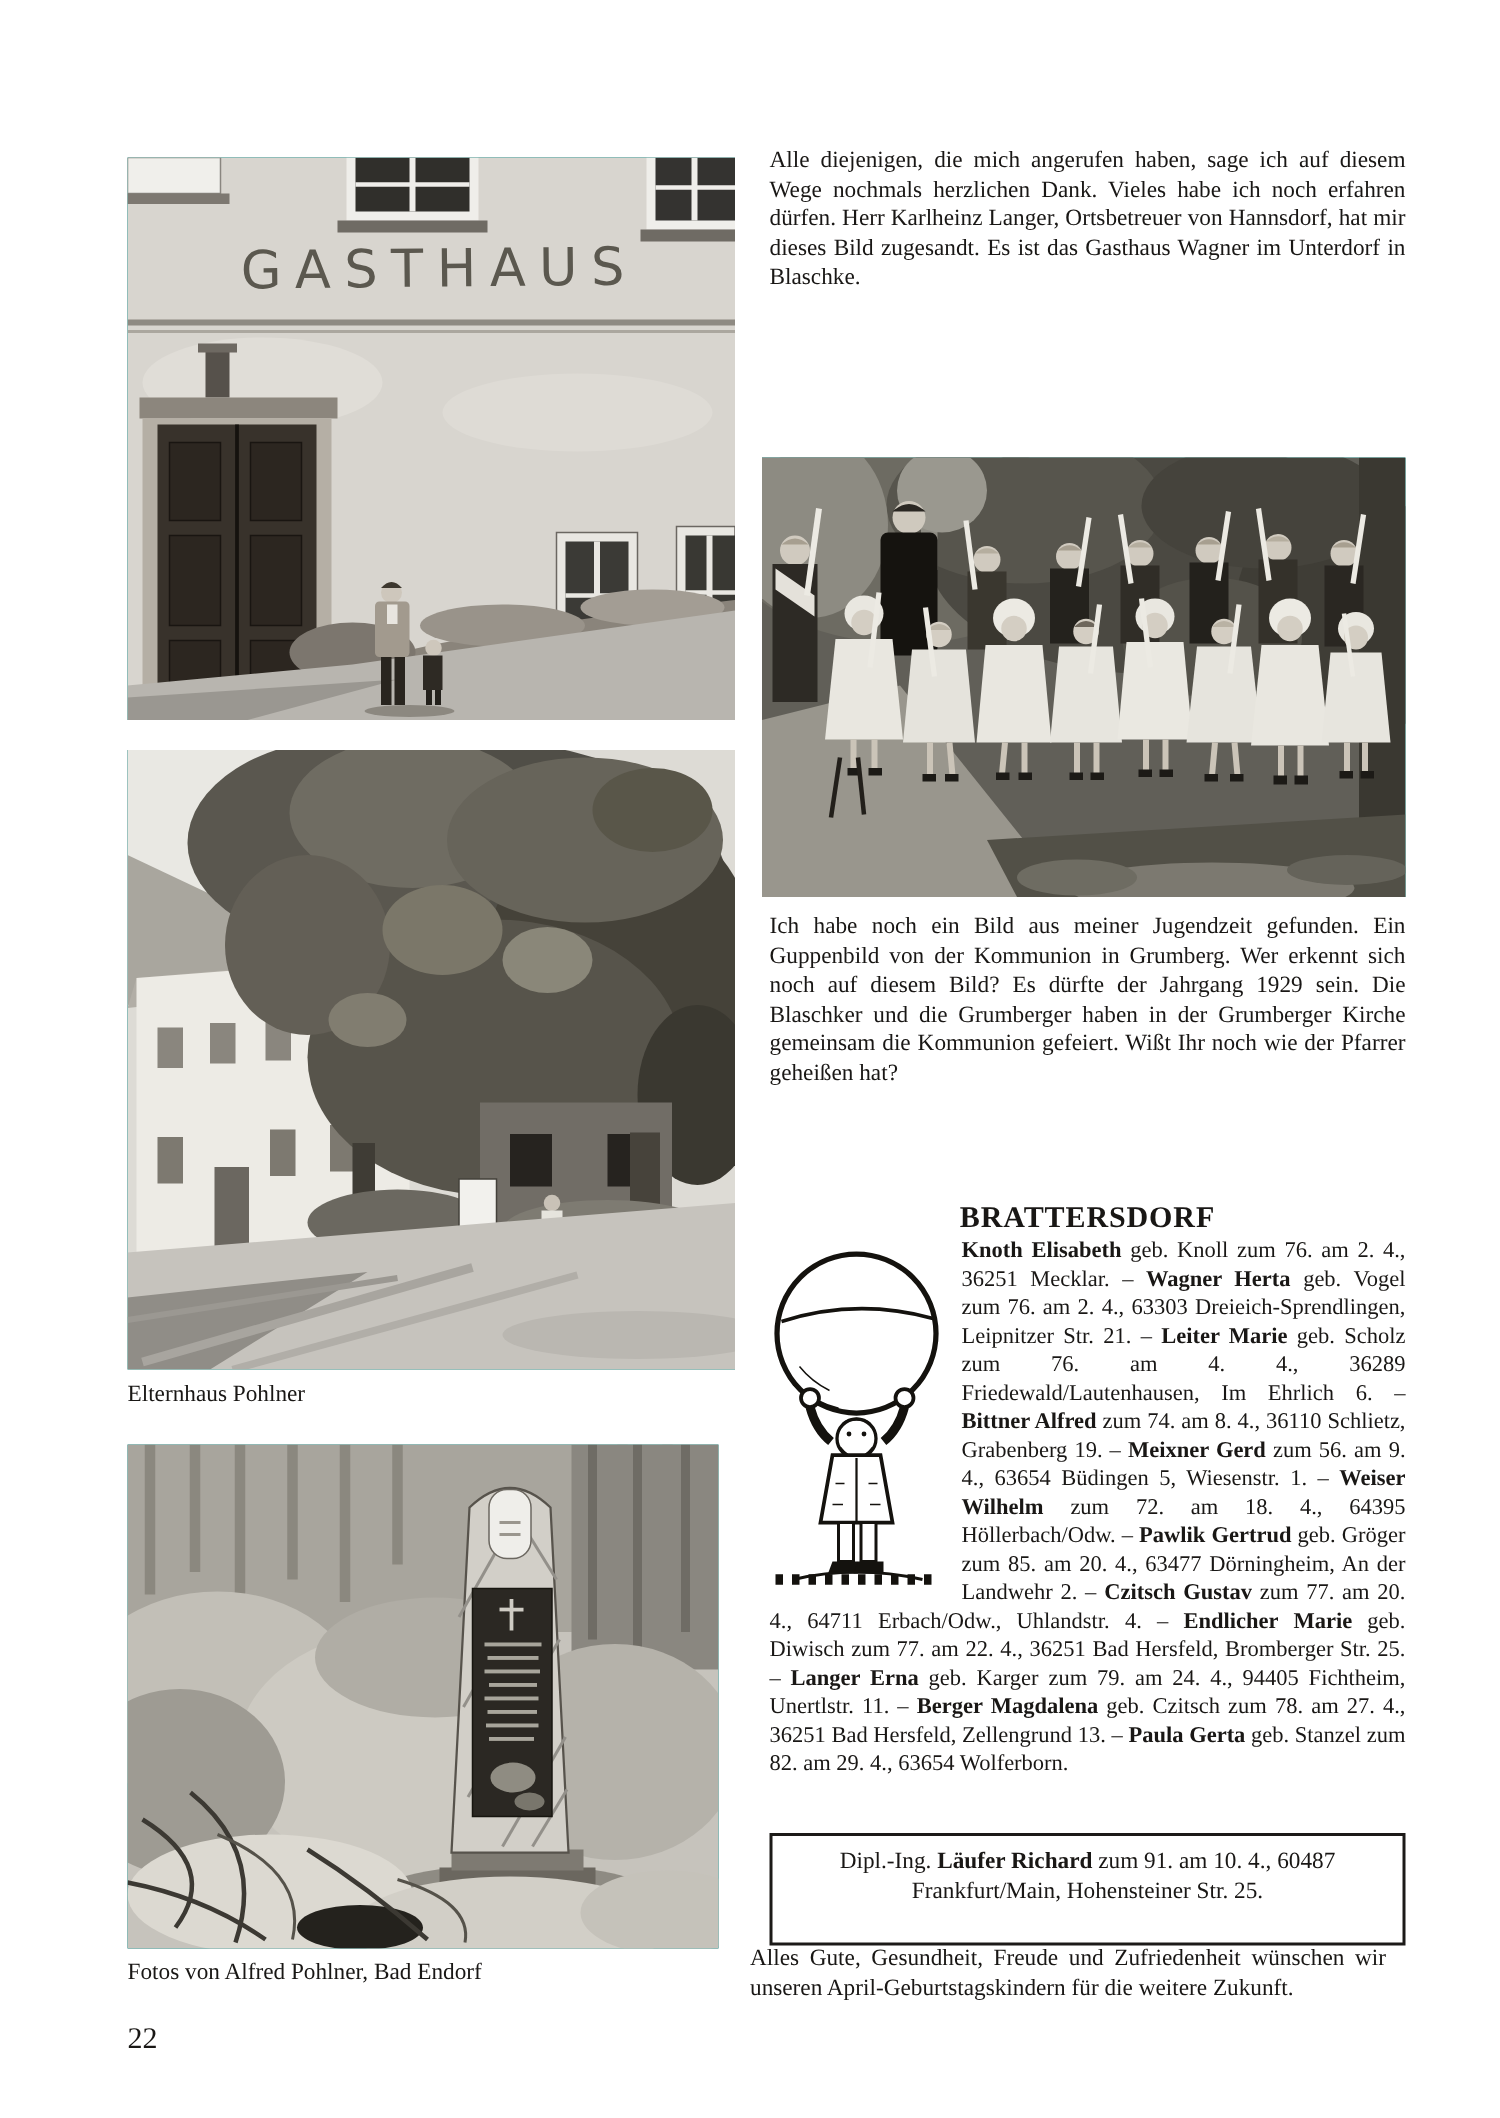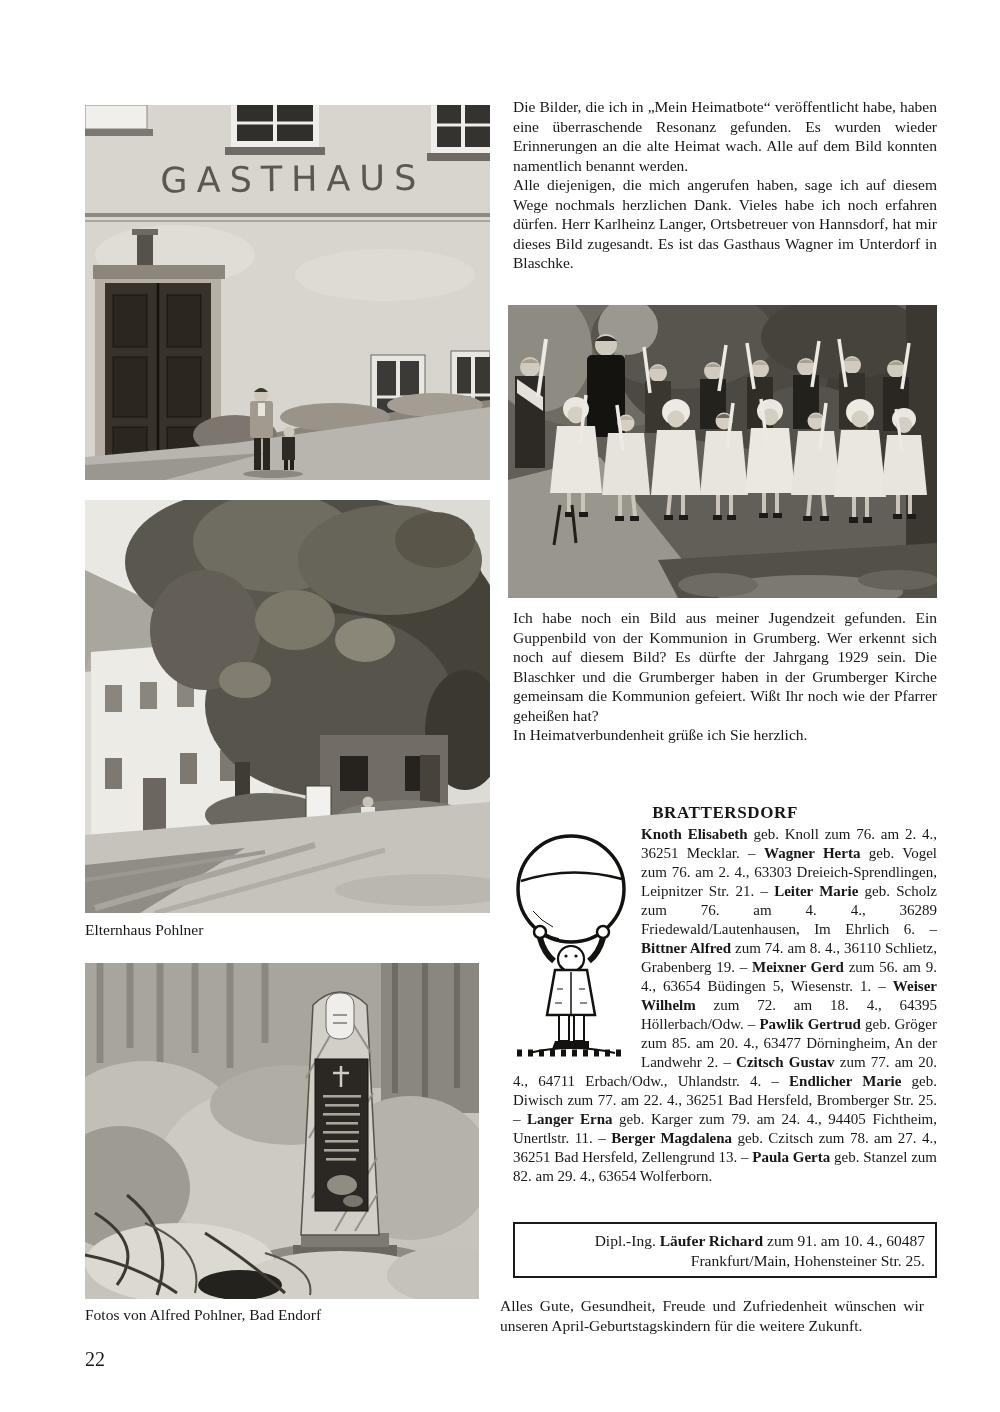--- a/index.html
+++ b/index.html
@@ -19,29 +19,29 @@
   }
   .bodytext p{margin:0;}
   .caption{font-size:15.5px;}
   .italic{}
   
   #greeting-block{left:513px;top:97px;width:424px;}
   #photo-kommunion{left:508px;top:305px;width:429px;height:293px;}
   #para2-block{left:513px;top:608px;width:424px;}
   #brattersdorf-section{left:513px;top:803px;width:424px;font-size:15px;line-height:19px;text-align:justify;}
   #brattersdorf-heading{
-    font-weight:bold;text-align:center;font-size:17px;letter-spacing:.6px;
+    font-weight:bold;text-align:center;font-size:20px;letter-spacing:.6px;
     margin:0 0 3px 0;
   }
   #atlas-illustration{float:left;margin:6px 12px 4px 0;}
   #laufer-box{
     left:513px;top:1222px;width:400px;
     border:2px solid #1c1a18;
-    padding:7px 10px 6px 10px;
-    font-size:15.5px;line-height:19.5px;text-align:right;
+    padding:7px 10px 25px 10px;
+    font-size:15.5px;line-height:19.5px;text-align:center;
   }
   #closing-block{left:500px;top:1296px;width:424px;}
   
   #photo-gasthaus{left:85px;top:105px;width:405px;height:375px;}
   #photo-elternhaus{left:85px;top:500px;width:405px;height:413px;}
   #caption-elternhaus{left:85px;top:921px;}
   #photo-denkmal{left:85px;top:963px;width:394px;height:336px;}
   #caption-fotos{left:85px;top:1306px;}
   #page-number{left:85px;top:1348px;font-size:20px;}
 </style>
@@ -277,21 +277,20 @@
       <path d="M180,290 Q230,305 225,332"></path>
     </g>
   </svg>
 </div>
 
 <div class="caption abs" id="caption-fotos">Fotos von Alfred Pohlner, Bad Endorf</div>
 
 <div class="abs" id="page-number">22</div>
 
 <div class="abs bodytext" id="greeting-block">
-  <p>Die Bilder, die ich in „Mein Heimatbote“ veröffentlicht habe, haben eine überraschende Resonanz gefunden. Es wurden wieder Erinnerungen an die alte Heimat wach. Alle auf dem Bild konnten namentlich benannt werden.</p>
   <p>Alle diejenigen, die mich angerufen haben, sage ich auf diesem Wege nochmals herzlichen Dank. Vieles habe ich noch erfahren dürfen. Herr Karlheinz Langer, Ortsbetreuer von Hannsdorf, hat mir dieses Bild zugesandt. Es ist das Gasthaus Wagner im Unterdorf in Blaschke.</p>
 </div>
 
 <div class="photo" id="photo-kommunion">
   <svg width="429" height="293" viewBox="0 0 429 293">
     <rect x="0" y="0" width="429" height="293" fill="#615f58"></rect>
 
     <g>
       <ellipse cx="95" cy="52" rx="120" ry="72" fill="#6d6b62"></ellipse>
       <ellipse cx="255" cy="62" rx="145" ry="82" fill="#4b4942"></ellipse>
@@ -446,21 +445,20 @@
 
     <g stroke="#221f1a" stroke-width="3">
       <line x1="52" y1="200" x2="46" y2="240"></line>
       <line x1="64" y1="200" x2="68" y2="238"></line>
     </g>
   </svg>
 </div>
 
 <div class="abs bodytext" id="para2-block">
   <p>Ich habe noch ein Bild aus meiner Jugendzeit gefunden. Ein Guppenbild von der Kommunion in Grumberg. Wer erkennt sich noch auf diesem Bild? Es dürfte der Jahrgang 1929 sein. Die Blaschker und die Grumberger haben in der Grumberger Kirche gemeinsam die Kommunion gefeiert. Wißt Ihr noch wie der Pfarrer geheißen hat?</p>
-  <p style="text-align:left;">In Heimatverbundenheit grüße ich Sie herzlich.</p>
 </div>
 
 <div class="abs" id="brattersdorf-section">
   <div id="brattersdorf-heading">BRATTERSDORF</div>
   <svg id="atlas-illustration" width="116" height="226" viewBox="0 0 116 226">
     <circle cx="58" cy="58" r="53" fill="#ffffff" stroke="#14120e" stroke-width="3.5"></circle>
     <path d="M8,50 Q58,34 109,48" fill="none" stroke="#14120e" stroke-width="2.5"></path>
     <path d="M16,92 Q30,104 46,108" fill="none" stroke="#14120e" stroke-width="1.5"></path>
     <path d="M20,80 Q28,90 40,96" fill="none" stroke="#14120e" stroke-width="1"></path>
 

